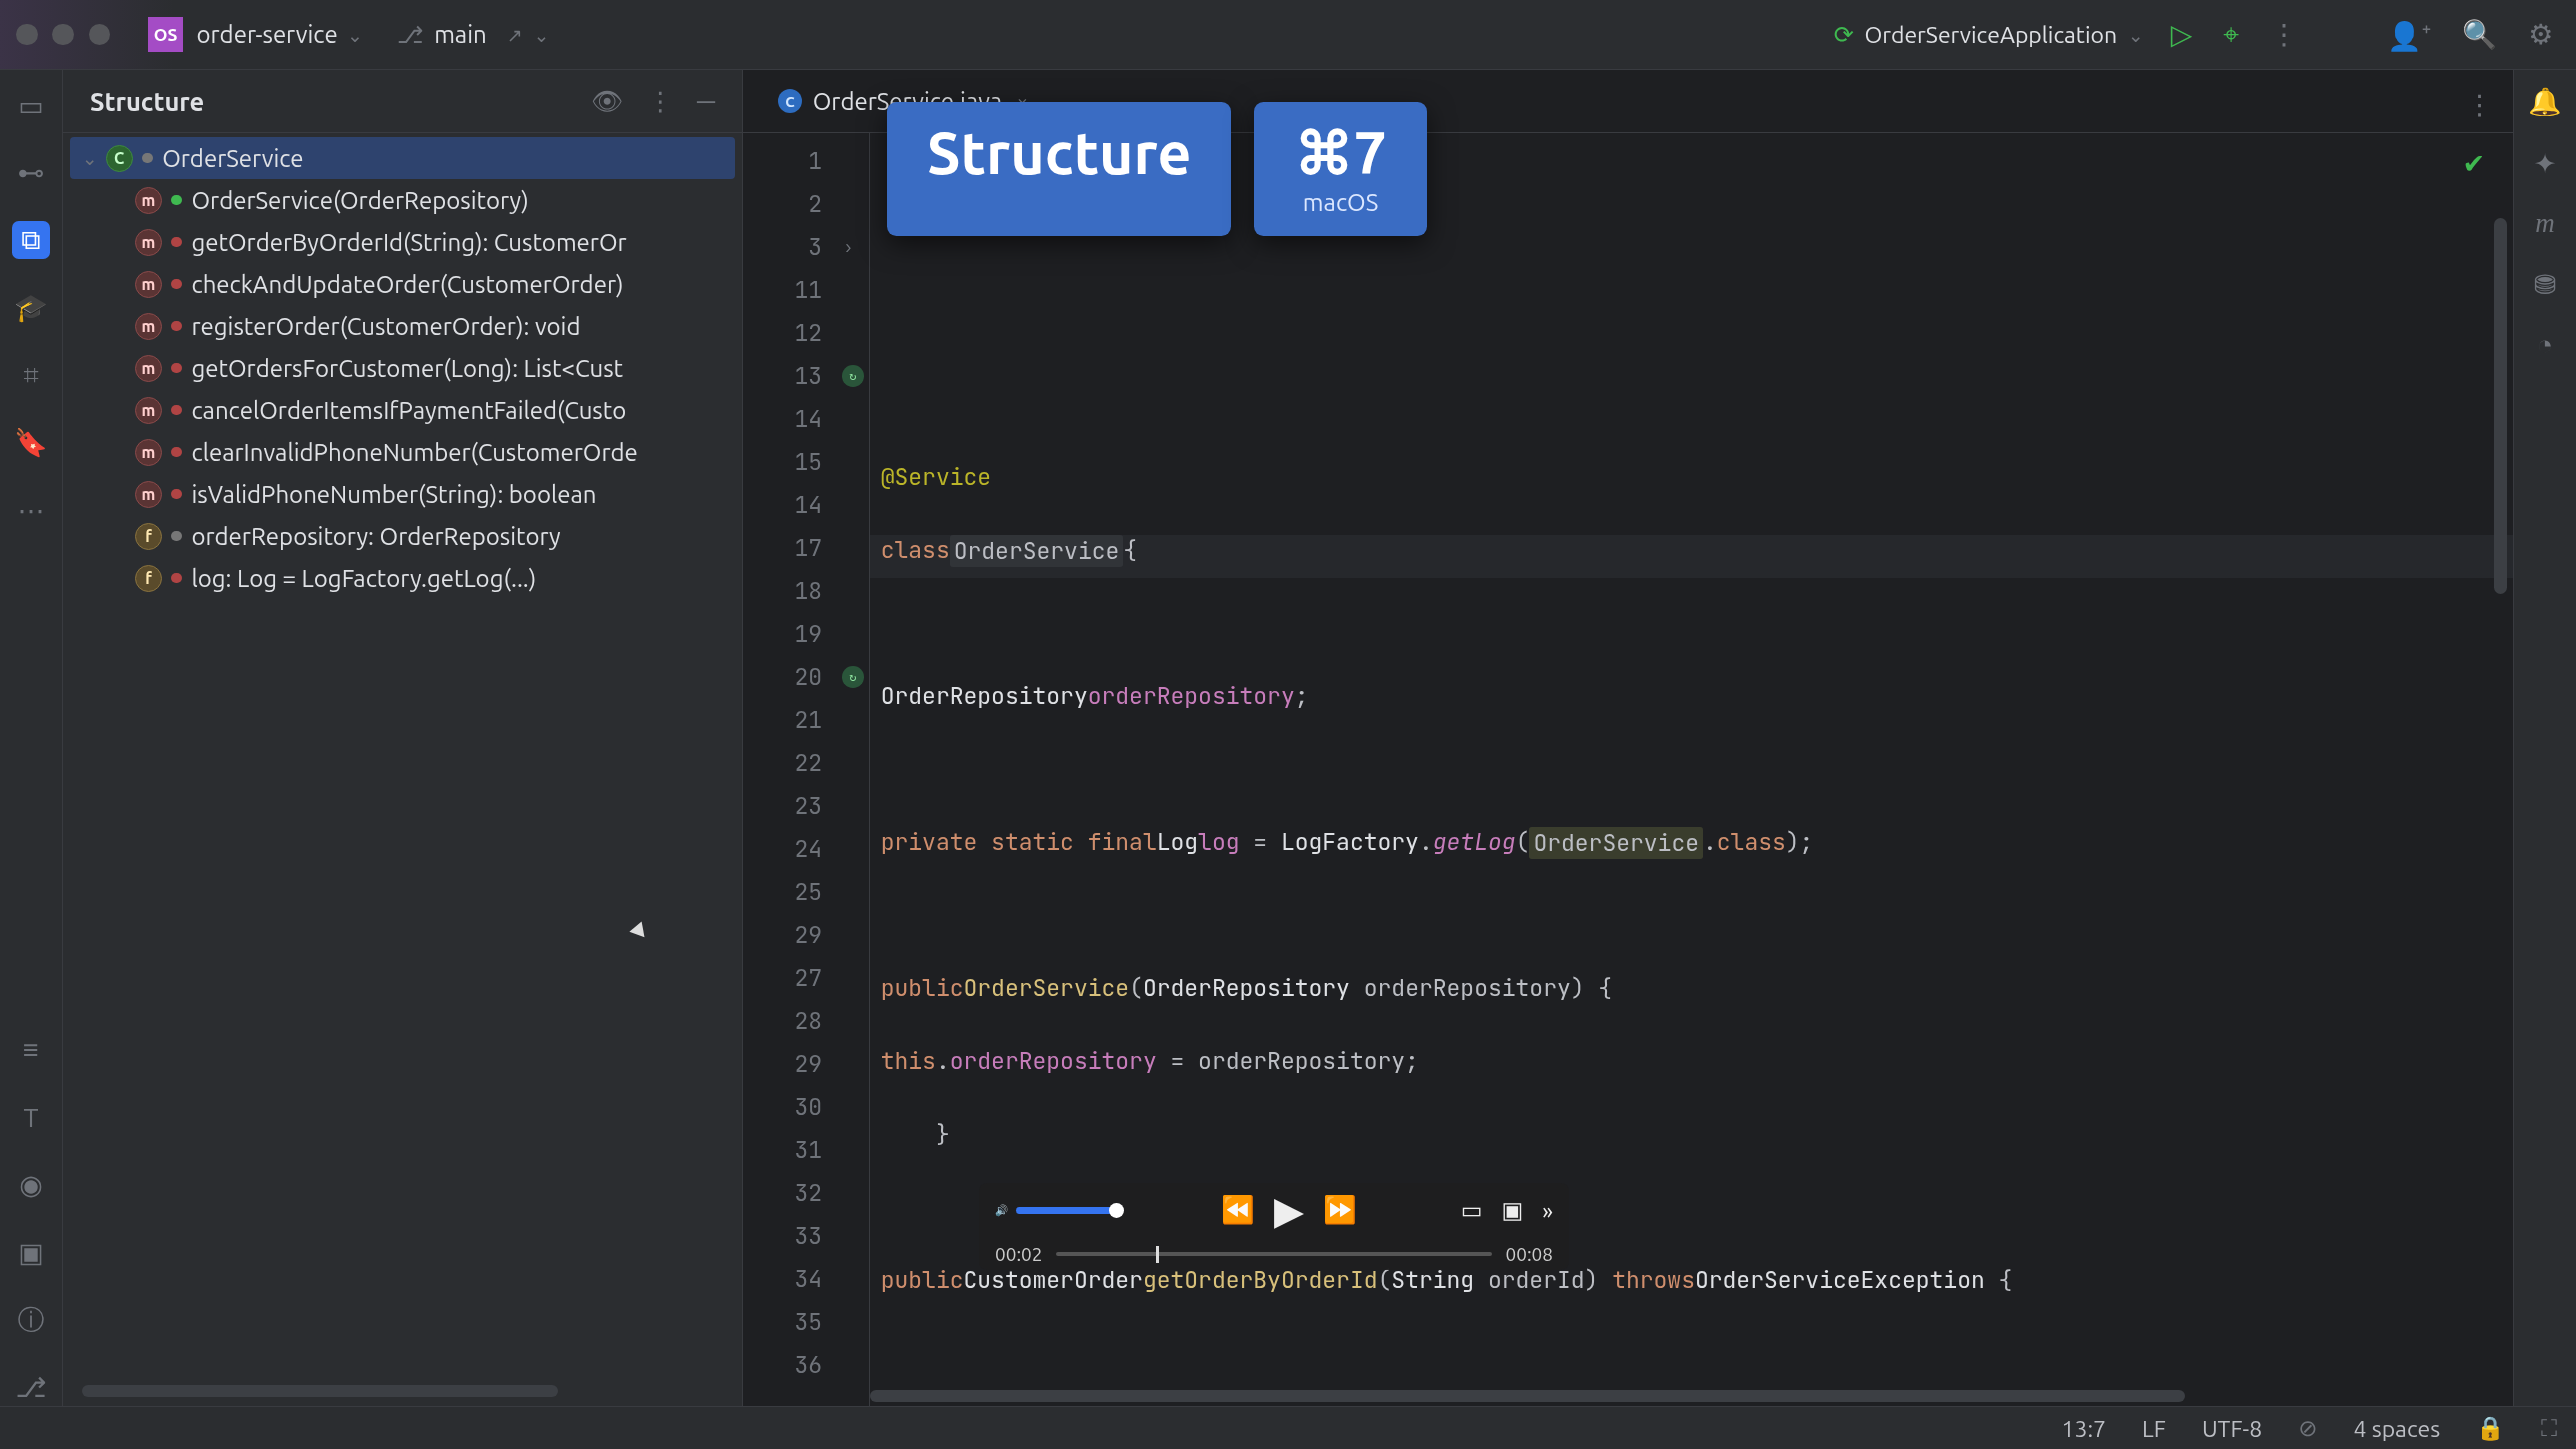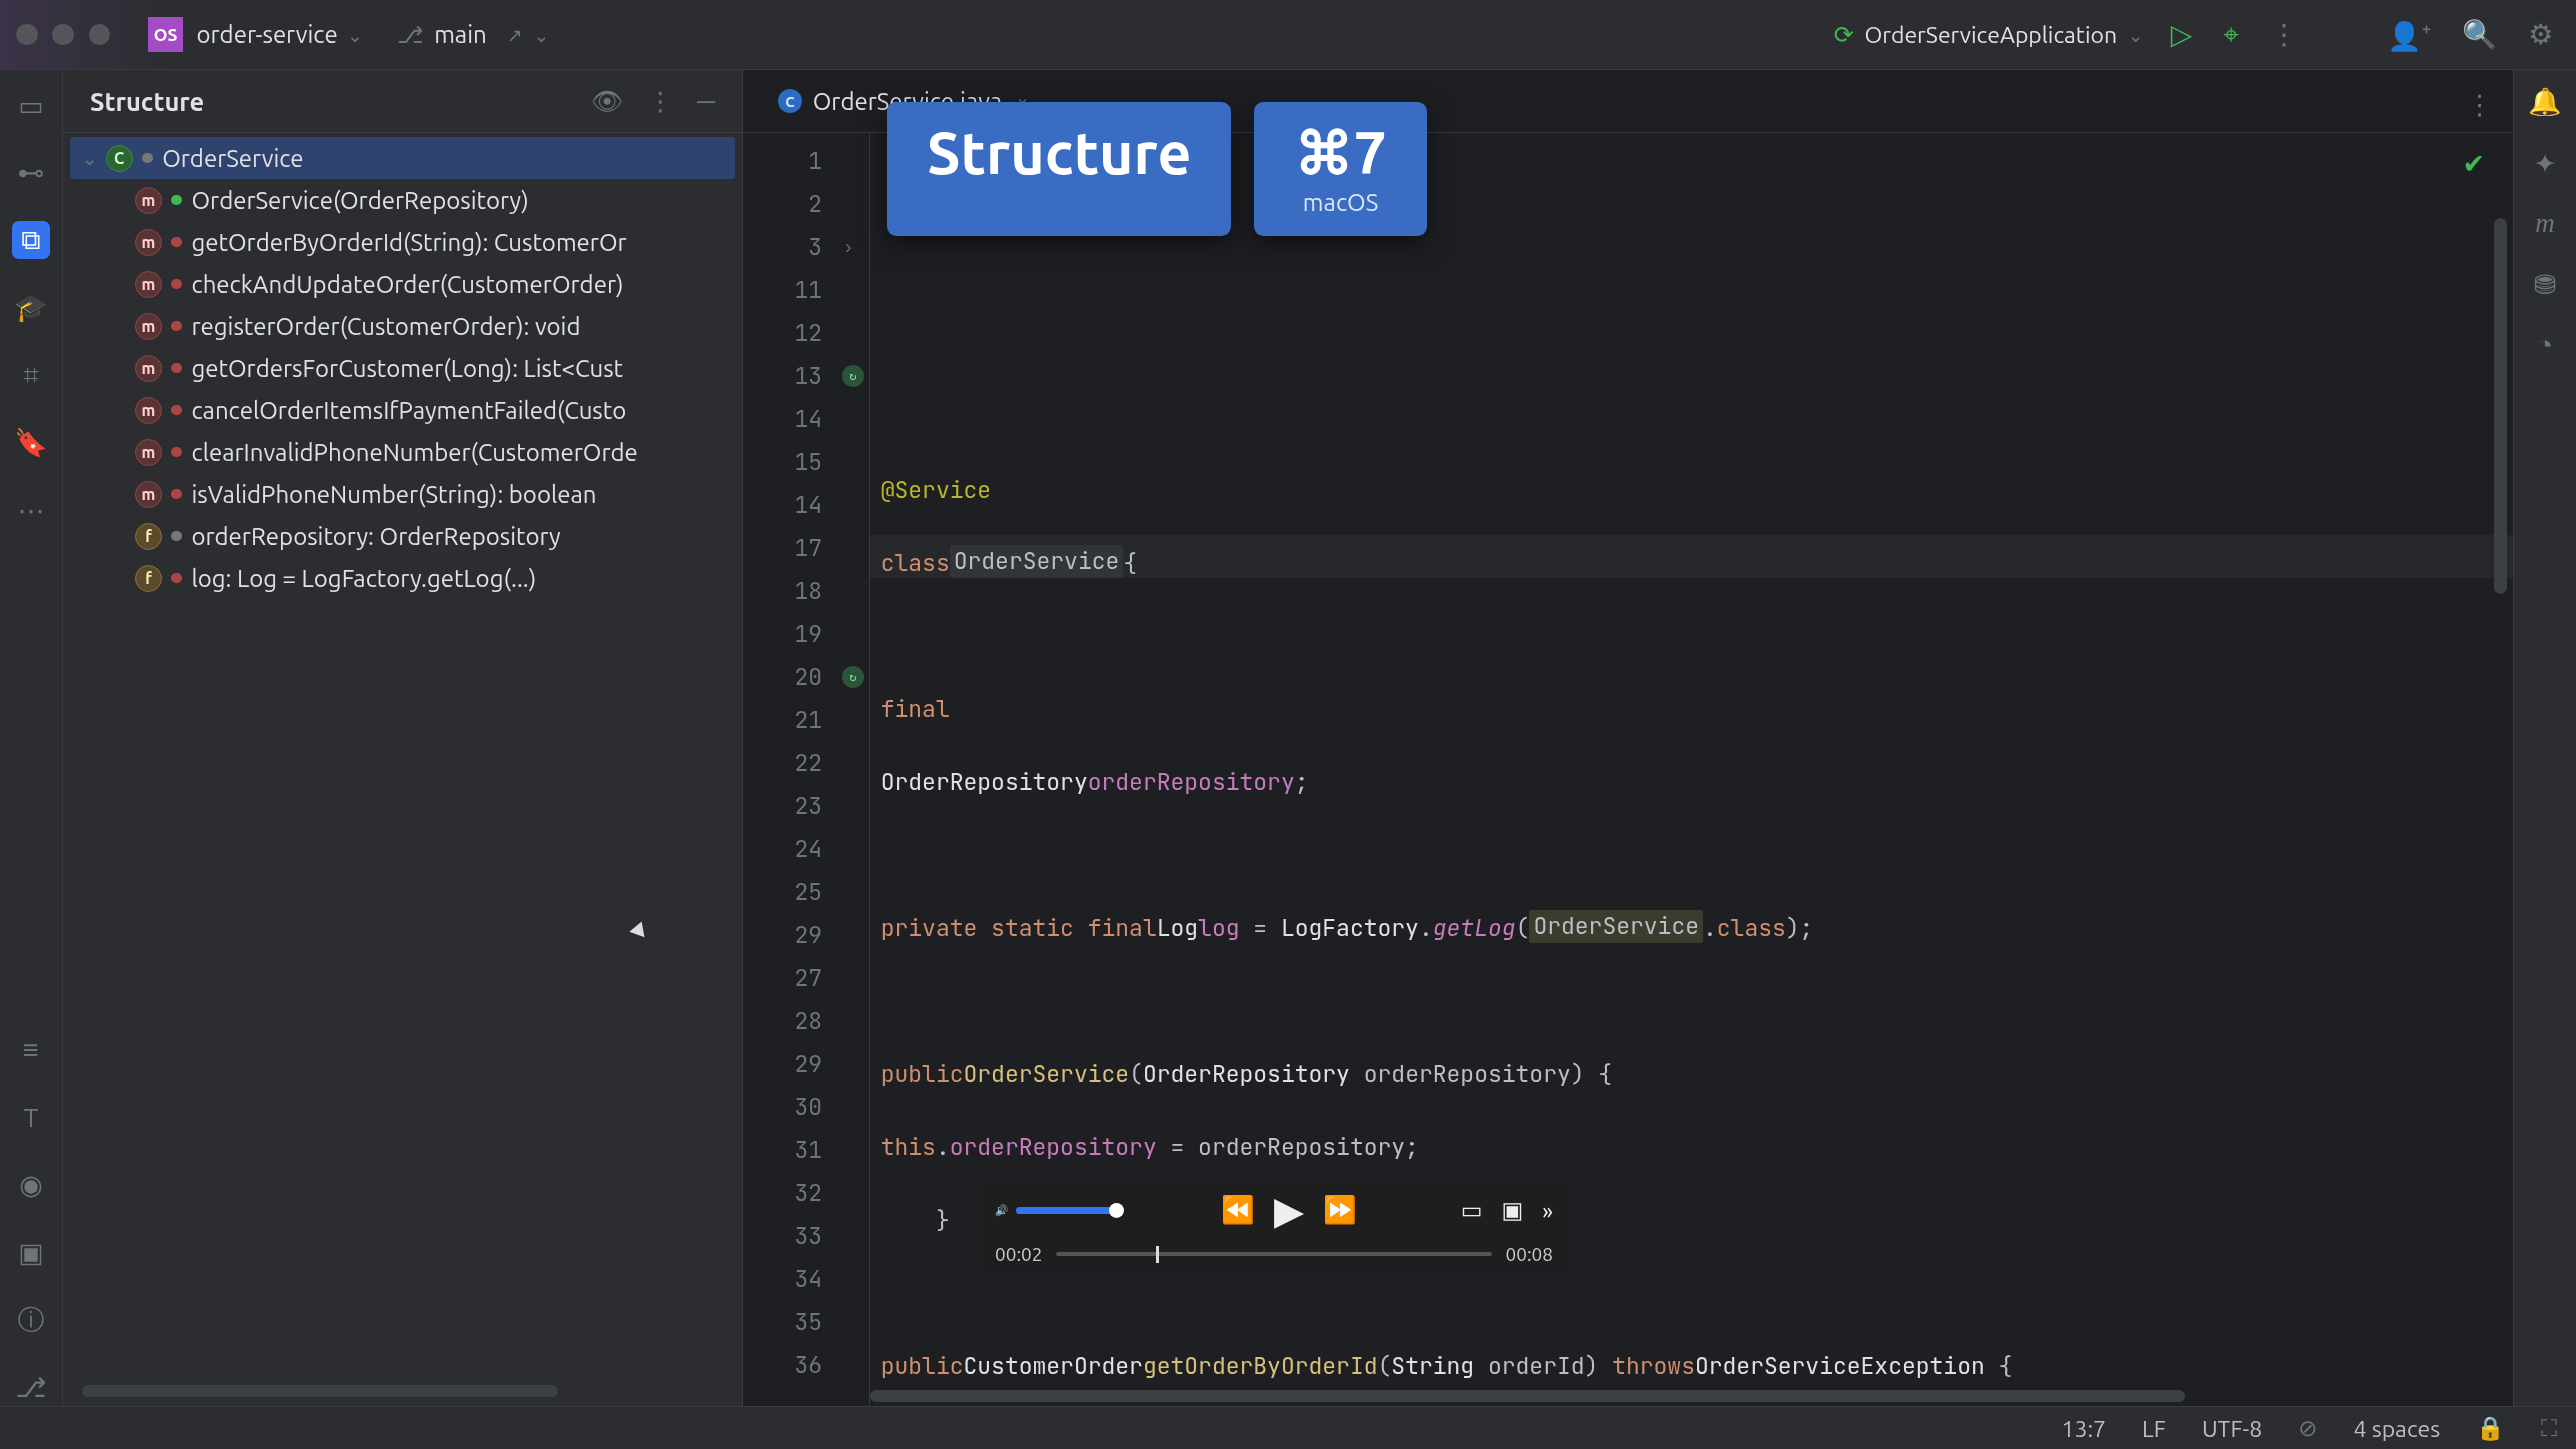--- a/index.html
+++ b/index.html
@@ -154,21 +154,21 @@
     font-size: 23px; color: var(--text-dim);
     padding-top: 6.7px;
   }
   .gline { height: 43px; display: flex; align-items: center; justify-content: flex-end; padding-right: 47px; position: relative; }
   .gline .fold { position: absolute; right: 16px; color: var(--text-dim); font-size: 16px; }
   .gline .gicn { position: absolute; right: 5.4px; width: 21.5px; height: 21.5px; border-radius: 50%; background: #2a553a; color: #8de29e; font-size: 12px; display: flex; align-items: center; justify-content: center; }
   .code {
     flex: 1; font-family: "JetBrains Mono", Menlo, monospace; font-size: 23px;
     padding-top: 6.7px; white-space: pre; overflow: hidden;
   }
-  .cline { height: 43px; display: flex; align-items: flex-end; padding-left: 10.7px; }
+  .cline { height: 43px; display: flex; align-items: flex-start; padding-left: 10.7px; }
   .kw  { color: var(--keyword-orange); }
   .fld { color: var(--field-purple); }
   .typ { color: var(--text-bright); }
   .ann { color: var(--annotation-yellow); }
   .mdl { color: var(--method-decl); }
   .mit { color: var(--field-purple); font-style: italic; }
   .hl-class { background: #313438; padding: 1.3px 4px; border-radius: 2.7px; }
   .hl-ref { background: #3a3d2d; padding: 1.3px 4px; border-radius: 2.7px; }
   .caret-line { background: #26282c; }
   .editor-check { position: absolute; top: 14.8px; right: 28px; color: #3fb950; font-size: 27px; }
@@ -394,21 +394,20 @@
           <div class="gline">36</div>
         </div>
       <div class="code">
 <div class="cline"> </div>
 <div class="cline"> </div>
 <div class="cline"> </div>
 <div class="cline"> </div>
 <div class="cline"><span class="ann">@Service</span></div>
 <div class="cline caret-line"><span class="kw">class</span> <span class="hl-class">OrderService</span> <span>{</span></div>
 <div class="cline"> </div>
-<div class="cline">    <span class="kw">final</span></div>
 <div class="cline">    <span class="typ">OrderRepository</span> <span class="fld">orderRepository</span>;</div>
 <div class="cline"> </div>
 <div class="cline">    <span class="kw">private static final</span> <span class="typ">Log</span> <span class="fld">log</span> = <span class="typ">LogFactory</span>.<span class="mit">getLog</span>(<span class="hl-ref">OrderService</span>.<span class="kw">class</span>);</div>
 <div class="cline"> </div>
 <div class="cline">    <span class="kw">public</span> <span class="mdl">OrderService</span>(<span class="typ">OrderRepository</span> orderRepository) {</div>
 <div class="cline">        <span class="kw">this</span>.<span class="fld">orderRepository</span> = orderRepository;</div>
 <div class="cline">    }</div>
 <div class="cline"> </div>
 <div class="cline">    <span class="kw">public</span> <span class="typ">CustomerOrder</span> <span class="mdl">getOrderByOrderId</span>(<span class="typ">String</span> orderId) <span class="kw">throws</span> <span class="typ">OrderServiceException</span> {</div>
 

